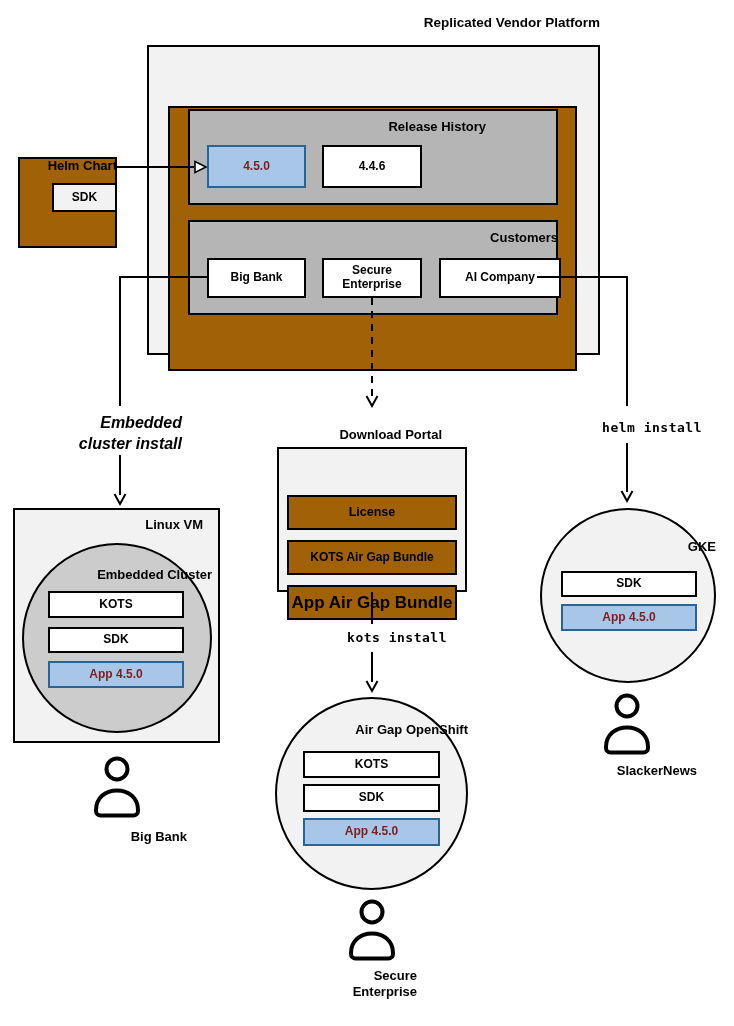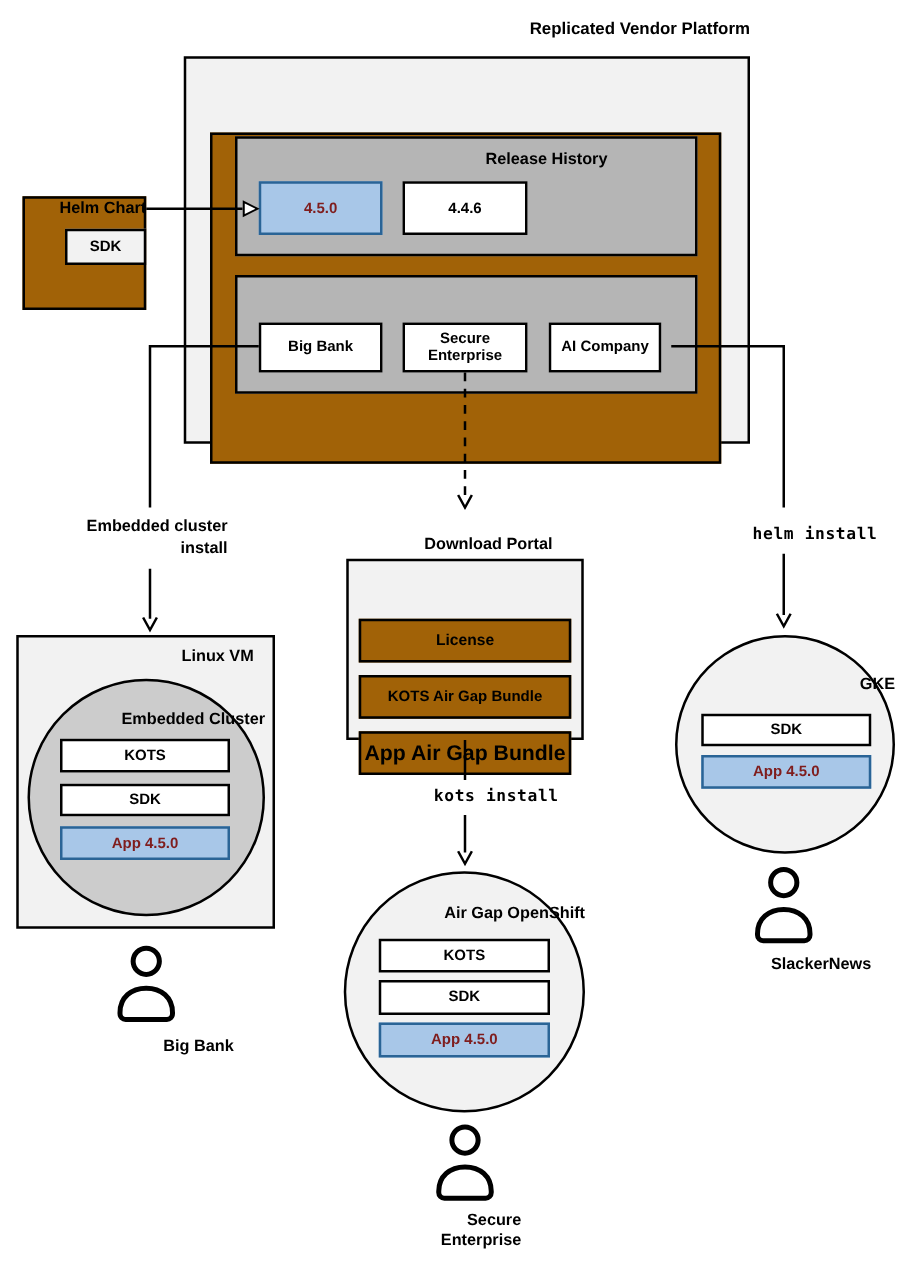--- a/index.html
+++ b/index.html
@@ -33,29 +33,30 @@
   <div class="box fill-light" style="left:147px;top:45px;width:453px;height:310px;"></div>
 
   <div class="box fill-mid" style="left:168px;top:70px;width:409px;height:265px;"></div>
 
   <div class="box fill-dark" style="left:188px;top:109px;width:370px;height:96px;"></div>
   <div class="label t13" style="left:188px;top:119px;width:298px;">Release History</div>
   <div class="box fill-blue item blue-text" style="left:207px;top:145px;width:99px;height:43px;">4.5.0</div>
   <div class="box fill-white item" style="left:322px;top:145px;width:100px;height:43px;">4.4.6</div>
 
   <div class="box fill-dark" style="left:188px;top:220px;width:370px;height:95px;"></div>
+  <div class="label t13" style="left:188px;top:230px;width:370px;">Customers</div>
   <div class="box fill-white item" style="left:207px;top:258px;width:99px;height:40px;">Big Bank</div>
   <div class="box fill-white item" style="left:322px;top:258px;width:100px;height:40px;">Secure Enterprise</div>
-  <div class="box fill-white item" style="left:439px;top:258px;width:90px;height:40px;">AI Company</div>
+  <div class="box fill-white item" style="left:439px;top:258px;width:122px;height:40px;">AI Company</div>
 
   <div class="box fill-mid" style="left:18px;top:121px;width:99px;height:91px;"></div>
   <div class="label t13" style="left:18px;top:158px;width:99px;">Helm Chart</div>
   <div class="box fill-light item" style="left:52px;top:183px;width:65px;height:29px;">SDK</div>
 
-  <div class="label" style="left:52px;top:413px;width:130px;font-size:13px;line-height:1.3;">Embedded cluster install</div>
+  <div class="label" style="left:52px;top:413px;width:130px;font-size:16px;line-height:1.3;font-style:italic;">Embedded cluster install</div>
 
   <div class="box fill-light" style="left:13px;top:508px;width:207px;height:235px;"></div>
   <div class="label t13" style="left:13px;top:517px;width:190px;">Linux VM</div>
   <div class="box fill-circle circle" style="left:22px;top:543px;width:190px;height:190px;"></div>
   <div class="label t13" style="left:22px;top:567px;width:190px;">Embedded Cluster</div>
   <div class="box fill-white item" style="left:48px;top:591px;width:136px;height:27px;">KOTS</div>
   <div class="box fill-white item" style="left:48px;top:627px;width:136px;height:26px;">SDK</div>
   <div class="box fill-blue item blue-text" style="left:48px;top:661px;width:136px;height:27px;">App 4.5.0</div>
 
   <div class="person" style="left:92px;top:756px;">

